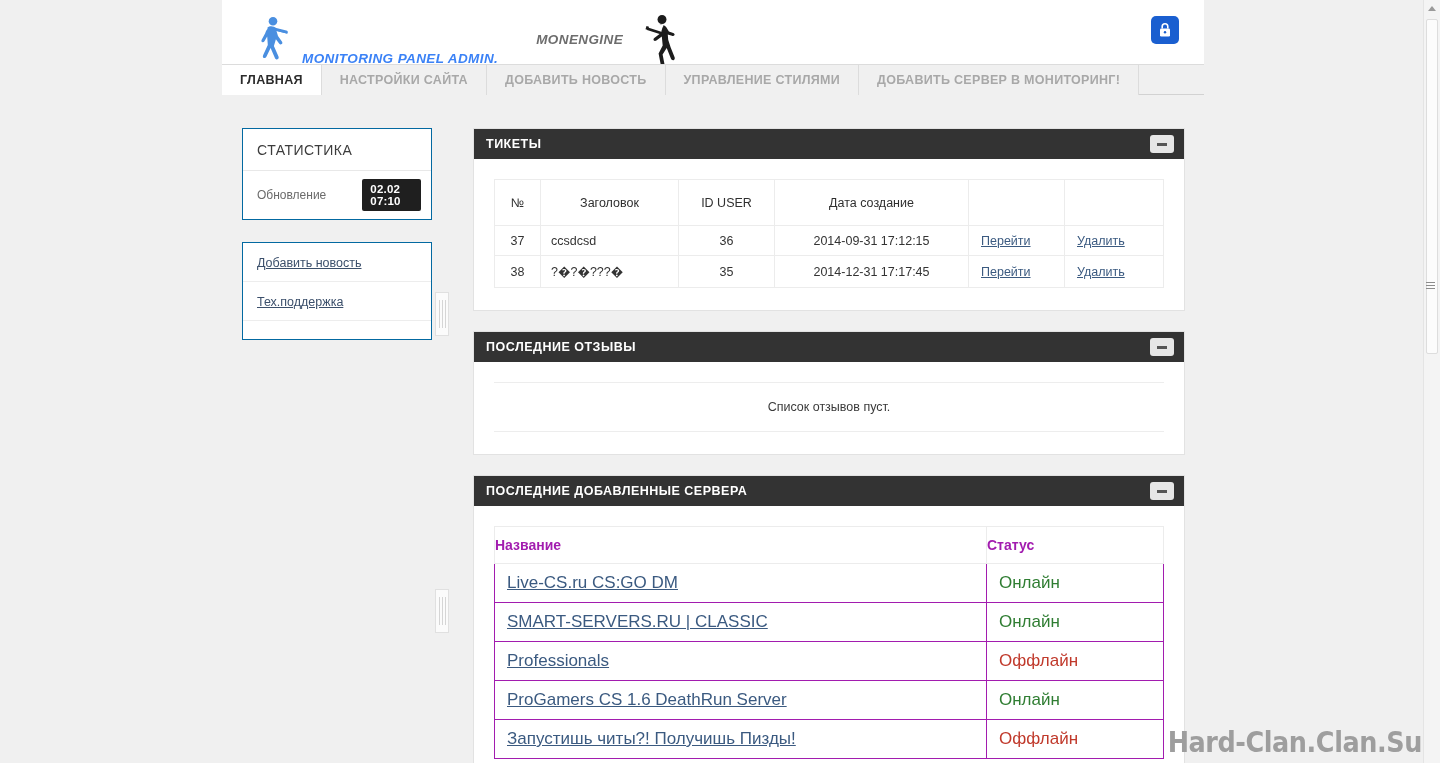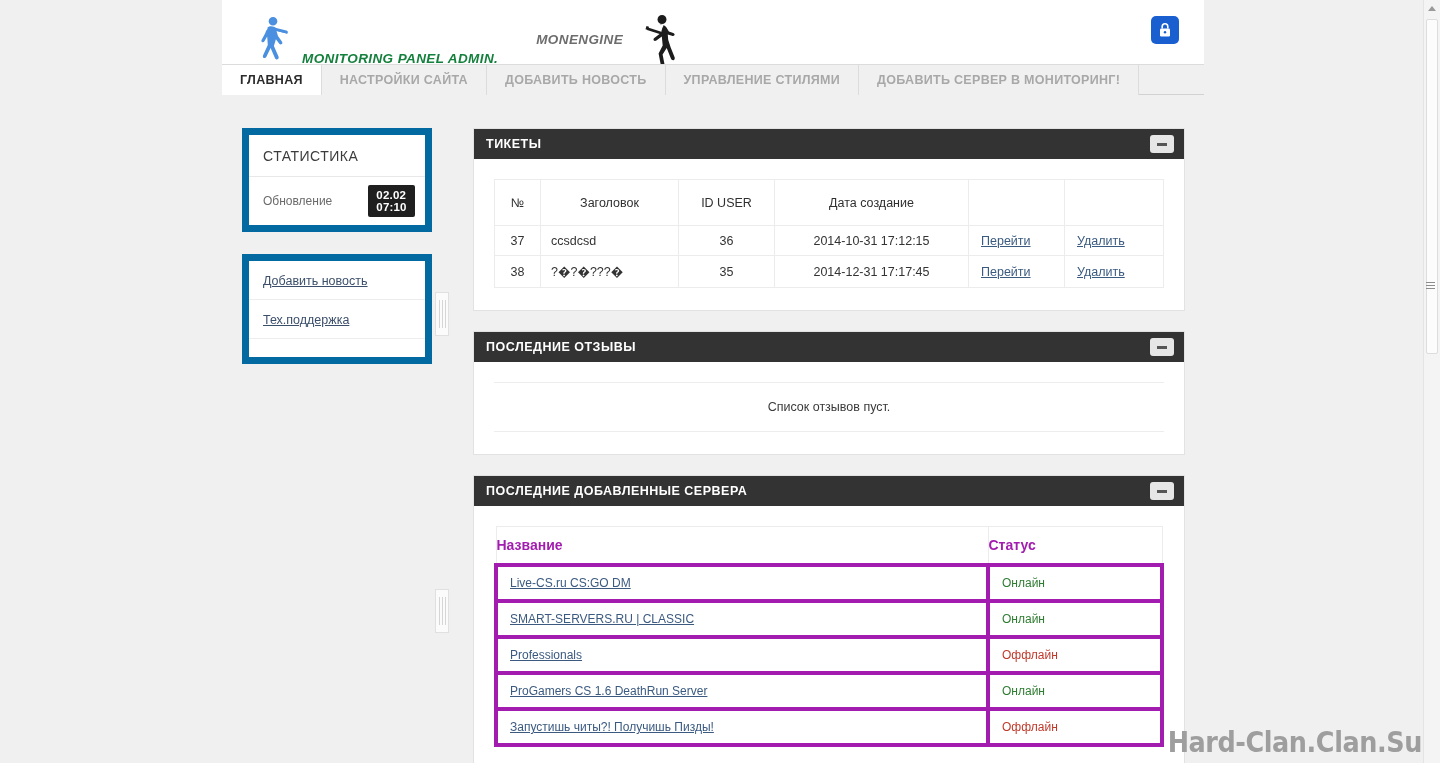--- a/index.html
+++ b/index.html
@@ -39,21 +39,21 @@
     left: 34px; top: 12px;
     display: flex;
     align-items: center;
     gap: 10px;
   }
   .logo-text-blue {
     font-style: italic;
     font-weight: bold;
     font-size: 13.5px;
     letter-spacing: .4px;
-    color: #15803d;
+    color: #3b82f6;
     white-space: nowrap;
     margin-top: 39px;
   }
   .logo-text-gray {
     font-style: italic;
     font-weight: bold;
     font-size: 13.5px;
     letter-spacing: .4px;
     color: #6d6d6d;
     white-space: nowrap;
@@ -117,21 +117,21 @@
   }
 
   
   .sidebar {
     position: absolute;
     left: 20px; top: 17px;
     width: 190px;
   }
   .card {
     background: #ffffff;
-    border: 7px solid #0369a1;
+    border: 1px solid #0369a1;
     margin-bottom: 22px;
   }
   .card-title {
     font-size: 14px;
     color: #3c3c3c;
     letter-spacing: .5px;
     padding: 13px 14px 12px 14px;
     border-bottom: 1px solid #e8e8e8;
   }
   .card-row {
@@ -259,23 +259,23 @@
   .servers-table th {
     font-weight: bold;
     font-size: 14px;
     color: #a21caf;
     text-align: left;
     padding: 10px 0;
     border: 1px solid #ececec;
     height: 34px;
   }
   .servers-table td {
-    font-size: 12px;
+    font-size: 17px;
     padding: 9px 12px;
-    border: 4px solid #a21caf;
+    border: 1px solid #a21caf;
     height: 30px;
   }
   .srv-link {
     color: #3b5a80;
     text-decoration: underline;
     cursor: pointer;
   }
   .status-on { color: #2f7d32; }
   .status-off { color: #c0392b; }
 
@@ -436,21 +436,21 @@
                   <th style="width:194px;">Дата создание</th>
                   <th style="width:96px;"></th>
                   <th></th>
                 </tr>
               </thead>
               <tbody>
                 <tr>
                   <td>37</td>
                   <td class="left">ccsdcsd</td>
                   <td>36</td>
-                  <td>2014-10-31 17:12:15</td>
+                  <td>2014-09-31 17:12:15</td>
                   <td class="linkcell">
                     <span class="tbl-link">Перейти</span>
                   </td>
                   <td class="linkcell">
                     <span class="tbl-link">Удалить</span>
                   </td>
                 </tr>
                 <tr>
                   <td>38</td>
                   <td class="left">?�?�???�</td>

